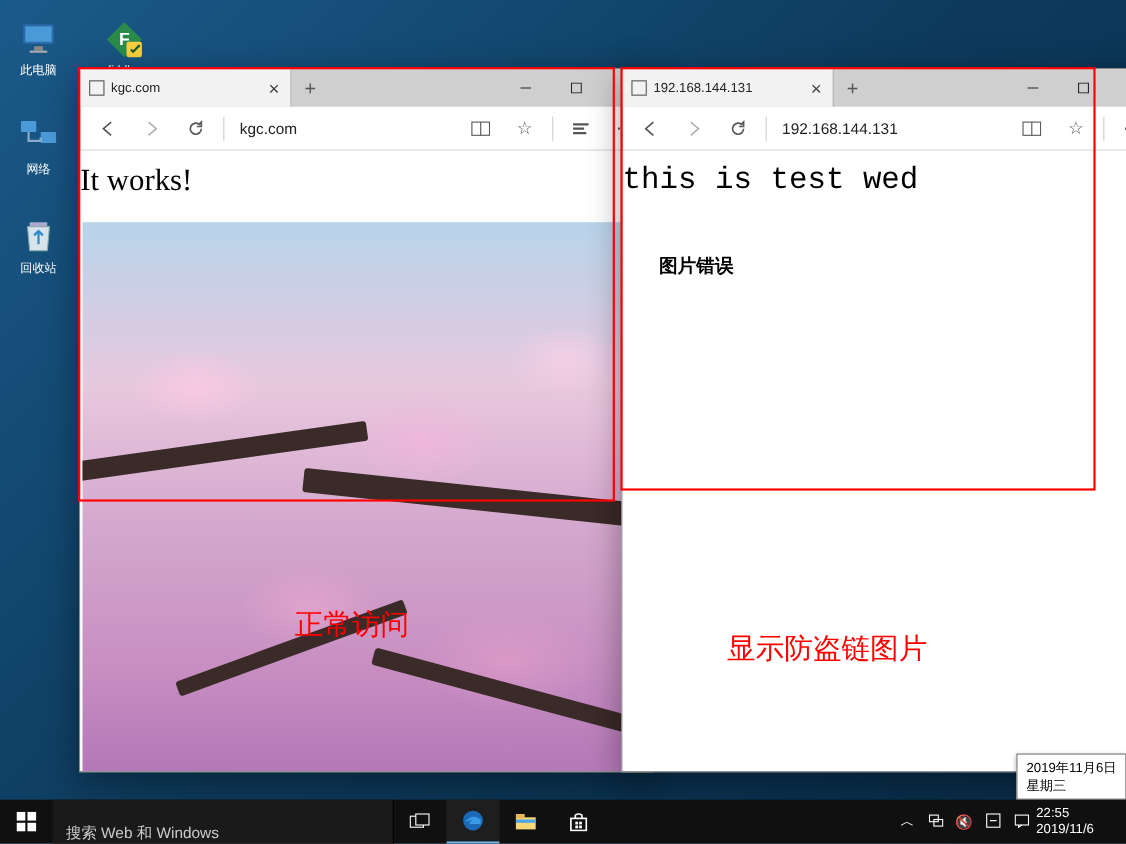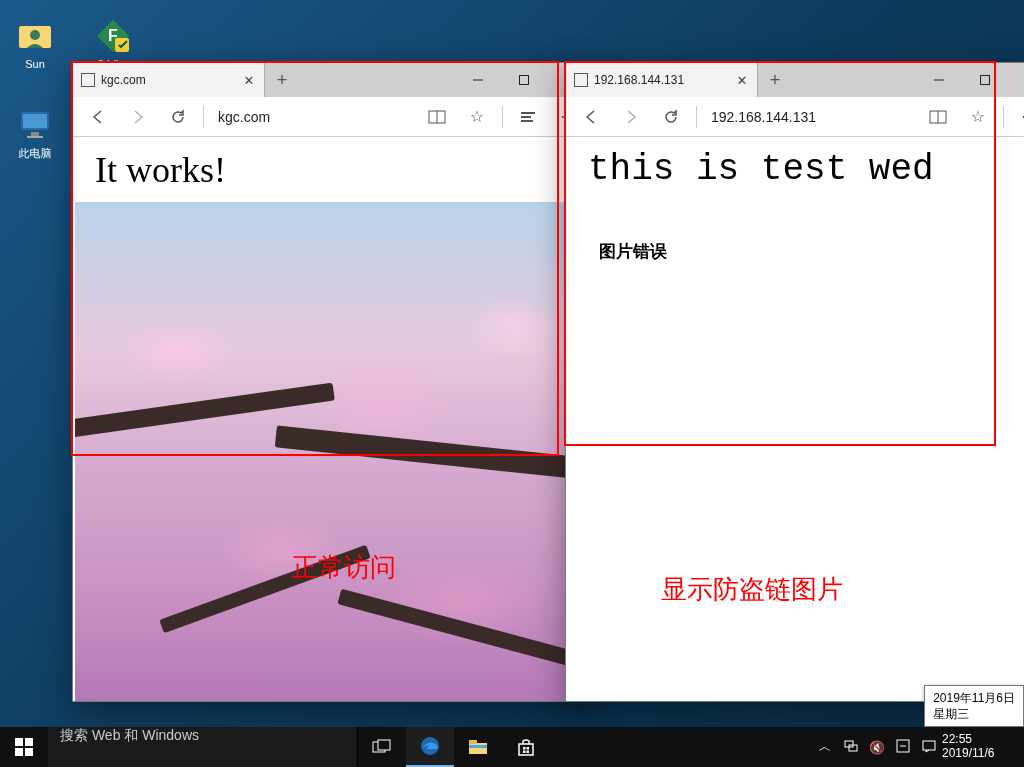--- a/index.html
+++ b/index.html
@@ -30,77 +30,67 @@
 .wbtn { width: 46px; display: flex; align-items: center; justify-content: center; color: #222; font-size: 12px; }
 
 .toolbar { height: 40px; border-bottom: 1px solid #ccc; display: flex; align-items: center; padding: 0 6px; gap: 2px; }
 .tbtn { width: 38px; height: 36px; display: flex; align-items: center; justify-content: center; color: #555; }
 .tbtn.disabled { color: #b0b0b0; }
 .addr { flex: 1; height: 28px; border: none; padding: 0 8px; font-size: 14px; color: #222; background: transparent; outline: none; }
 .vsep { width: 1px; height: 22px; background: #ccc; margin: 0 4px; }
 .tbicon { font-size: 16px; }
 
 .page { flex: 1; background: #fff; overflow: hidden; position: relative; }
-.page h1 { font-family: Georgia, "Times New Roman", serif; font-weight: normal; font-size: 36px; padding: 12px 22px 10px; }
+.page h1 { font-family: Georgia, "Times New Roman", serif; font-weight: normal; font-size: 28px; padding: 12px 0 10px; }
 .page h1.mono { font-family: "Courier New", monospace; }
 .cherry-img { position: absolute; left: 2px; top: 65px; right: 2px; bottom: 0; background: linear-gradient(180deg, #b8d4ea 0%, #e8c8de 30%, #d4a8ce 55%, #c890c2 80%, #b478b8 100%); overflow: hidden; }
 .cherry-img::before { content: ""; position: absolute; inset: 0; background:
   radial-gradient(ellipse 80px 50px at 20% 30%, rgba(255,200,230,.7), transparent 70%),
   radial-gradient(ellipse 100px 60px at 60% 40%, rgba(248,180,220,.6), transparent 70%),
   radial-gradient(ellipse 70px 45px at 85% 25%, rgba(255,210,235,.65), transparent 70%),
   radial-gradient(ellipse 90px 55px at 40% 70%, rgba(240,170,210,.55), transparent 70%),
   radial-gradient(ellipse 110px 65px at 75% 80%, rgba(235,160,205,.5), transparent 70%);
 }
 .branch { position: absolute; background: #3a2a28; border-radius: 3px; }
 .branch.b1 { left: -20px; top: 200px; width: 280px; height: 18px; transform: rotate(-8deg); }
 .branch.b2 { left: 200px; top: 240px; width: 320px; height: 22px; transform: rotate(6deg); }
 .branch.b3 { left: 80px; top: 380px; width: 220px; height: 14px; transform: rotate(-20deg); }
 .branch.b4 { left: 260px; top: 420px; width: 260px; height: 16px; transform: rotate(15deg); }
 
 .annot { position: absolute; font-family: "SimSun", serif; font-size: 26px; color: #ff0000; pointer-events: none; }
-.annot.a1 { left: 292px; top: 550px; }
+.annot.a1 { left: 268px; top: 550px; }
 .annot.a2 { left: 661px; top: 572px; }
 
 .err-block { padding: 40px 33px 0; }
 .err-block p { font-weight: bold; font-size: 17px; margin-bottom: 12px; font-family: "Microsoft YaHei"; color: #000; }
 
 
 .clock-tip { position: absolute; right: 0; bottom: 40px; background: #fff; border: 1px solid #767676; padding: 4px 8px; font-size: 12px; color: #000; line-height: 1.35; box-shadow: 0 1px 4px rgba(0,0,0,.3); }
 
 
 .watermark { position: absolute; right: 4px; bottom: 4px; font-size: 13px; color: #666; background: rgba(255,255,255,.85); padding: 2px 6px; border-radius: 8px; display: flex; align-items: center; gap: 3px; }
 .watermark .cloud { width: 16px; height: 10px; background: #9aa; border-radius: 6px; position: relative; }
 
 
 .taskbar { position: absolute; left: 0; right: 0; bottom: 0; height: 40px; background: #101010; display: flex; align-items: stretch; color: #fff; }
 .start-btn { width: 48px; display: flex; align-items: center; justify-content: center; }
 .start-btn svg { width: 18px; height: 18px; fill: #fff; }
-.search-box { flex: 0 0 310px; background: #1a1a1a; display: flex; align-items: flex-start; padding: 0 12px; color: #ccc; font-size: 14px; border-right: 1px solid #000; }
+.search-box { flex: 0 0 310px; background: #1a1a1a; display: flex; align-items: flex-end; padding: 0 12px; color: #ccc; font-size: 14px; border-right: 1px solid #000; }
 .tb-spacer { flex: 1; }
 .tb-icon { width: 48px; display: flex; align-items: center; justify-content: center; font-size: 18px; color: #fff; }
 .tb-icon.active { border-bottom: 2px solid #76b9ed; background: #1e1e1e; }
 .tray { display: flex; align-items: center; gap: 8px; padding: 0 4px; font-size: 12px; }
 .tray .ticn { width: 18px; text-align: center; font-size: 13px; }
 .clock { width: 54px; text-align: left; font-size: 12px; line-height: 1.15; padding-top: 6px; }
 .goback { width: 28px; display: flex; align-items: center; justify-content: center; }
 </style>
 </head>
 <body>
 
 <div class="desktop-icons">
-  <div class="dicon">
-    <span class="glyph">
-      <svg viewBox="0 0 36 36">
-          <rect x="2" y="8" width="32" height="22" fill="#f7d774" rx="2"></rect>
-          <circle cx="18" cy="17" r="5" fill="#3a7a5a"></circle>
-          <path d="M10 30 Q18 22 26 30" fill="#3a7a5a"></path>
-        </svg>
-    </span>
-    <span>Sun</span>
-  </div>
   <div class="dicon" style="position:absolute;left:78px;top:5px;">
     <span class="glyph">
       <svg viewBox="0 0 36 36">
           <polygon points="18,2 34,18 18,34 2,18" fill="#2a8a4a"></polygon>
           <text x="18" y="23" font-size="16" fill="#fff" text-anchor="middle" font-weight="bold">F</text>
           <rect x="20" y="20" width="14" height="14" fill="#f7d040" rx="2"></rect>
           <path d="M24 27 L26 29 L32 23" stroke="#1a5a2a" stroke-width="2" fill="none"></path>
         </svg>
     </span>
     <span>fiddler</span>
@@ -108,20 +98,40 @@
   <div class="dicon">
     <span class="glyph">
       <svg viewBox="0 0 36 36">
           <rect x="4" y="6" width="28" height="18" fill="#2a6aa8" rx="2"></rect>
           <rect x="6" y="8" width="24" height="14" fill="#4a9ad8"></rect>
           <rect x="14" y="26" width="8" height="4" fill="#888"></rect>
           <rect x="10" y="30" width="16" height="2" fill="#aaa"></rect>
         </svg>
     </span>
     <span>此电脑</span>
+  </div>
+  <div class="dicon">
+    <span class="glyph">
+      <svg viewBox="0 0 36 36">
+          <rect x="2" y="4" width="14" height="10" fill="#4a9ad8" rx="1"></rect>
+          <rect x="20" y="14" width="14" height="10" fill="#4a9ad8" rx="1"></rect>
+          <path d="M9 14 L9 22 L20 22 L20 19" stroke="#8ac" stroke-width="2" fill="none"></path>
+        </svg>
+    </span>
+    <span>网络</span>
+  </div>
+  <div class="dicon">
+    <span class="glyph">
+      <svg viewBox="0 0 36 36">
+          <path d="M8 10 L28 10 L26 32 L10 32 Z" fill="#d8e4ec" stroke="#8aa" stroke-width="1"></path>
+          <rect x="10" y="6" width="16" height="4" fill="#aac" rx="1"></rect>
+          <path d="M14 18 L18 14 L22 18 M18 14 L18 26" stroke="#2a8aca" stroke-width="2" fill="none"></path>
+        </svg>
+    </span>
+    <span>回收站</span>
   </div>
 </div>
 
 <div class="browser left">
   <div class="tabbar">
     <div class="tab">
       <span class="ticon"></span>
       <span class="tlabel">kgc.com</span>
       <span class="tclose">✕</span>
     </div>

